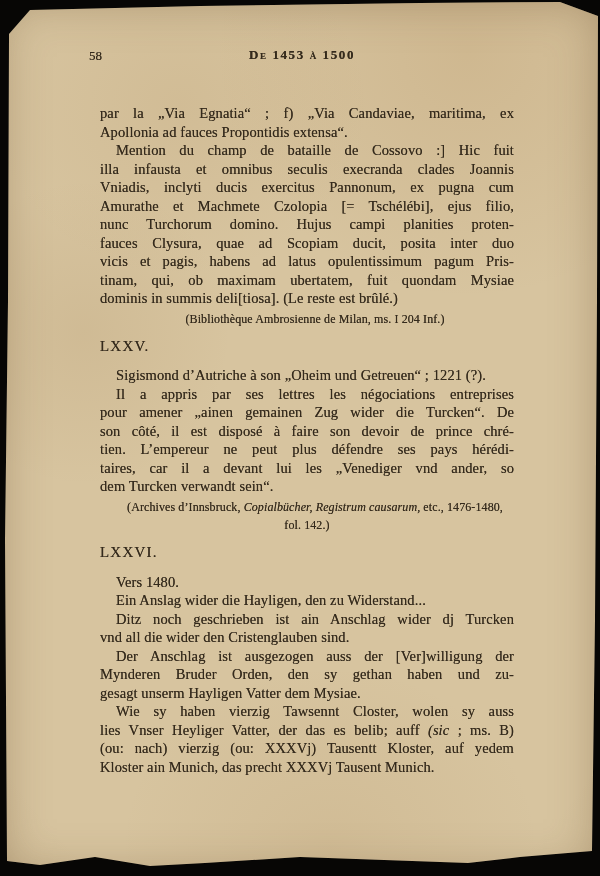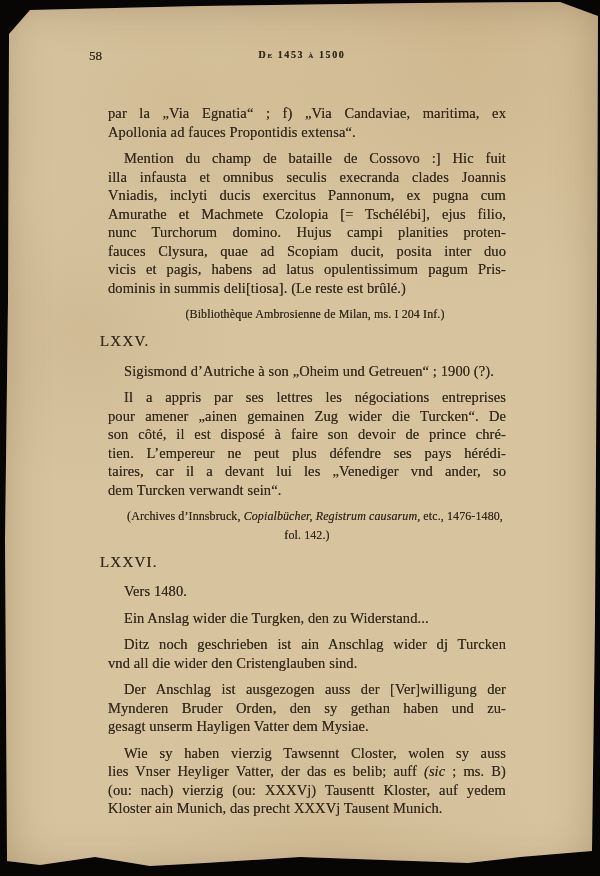--- a/index.html
+++ b/index.html
@@ -24,22 +24,22 @@
   }
   .col{
     position:absolute;left:100px;top:46px;width:414px;
     font-size:14.5px;line-height:18.5px;color:#342a1c;
     letter-spacing:.1px;
     text-shadow:0 0 .5px rgba(52,42,28,.75);
   }
   .pghead{position:relative;height:17px;margin-bottom:41px;font-size:13px}
   .pgnum{position:absolute;left:-11px;top:1px}
   .runtitle{display:block;text-align:center;font-variant:small-caps;
-    letter-spacing:1.6px;font-weight:700;font-size:10px;padding-right:10px}
-  .blk{margin:8px}
+    letter-spacing:1.6px;font-weight:700;font-size:13px;padding-right:10px}
+  .blk{margin:0}
   .para .line{text-align:justify;text-align-last:justify}
   .para .line.last{text-align-last:left}
   .line.ind{text-indent:16px}
   .citation{font-size:12px;line-height:18.3px;margin:2px 0 0}
   .citation .line{text-align:center}
   .heading{text-align:left;font-size:15px;letter-spacing:1.2px;margin:9px 0 11px}
   i{font-style:italic}
 </style>
 </head>
 <body>
@@ -55,47 +55,48 @@
         <div class="line last">Apollonia ad fauces Propontidis extensa“.</div>
       </div>
       <div class="blk para">
         <div class="line ind">Mention du champ de bataille de Cossovo :] Hic fuit</div>
         <div class="line">illa infausta et omnibus seculis execranda clades Joannis</div>
         <div class="line">Vniadis, inclyti ducis exercitus Pannonum, ex pugna cum</div>
         <div class="line">Amurathe et Machmete Czolopia [= Tschélébi], ejus filio,</div>
         <div class="line">nunc Turchorum domino. Hujus campi planities proten-</div>
         <div class="line">fauces Clysura, quae ad Scopiam ducit, posita inter duo</div>
         <div class="line">vicis et pagis, habens ad latus opulentissimum pagum Pris-</div>
+        <div class="line">tinam, qui, ob maximam ubertatem, fuit quondam Mysiae</div>
         <div class="line last">dominis in summis deli[tiosa]. (Le reste est brûlé.)</div>
       </div>
       <div class="blk citation">
         <div class="line last ind">(Bibliothèque Ambrosienne de Milan, ms. I 204 Inf.)</div>
       </div>
       <div class="blk heading">LXXV.</div>
       <div class="blk para">
-        <div class="line last ind">Sigismond d’Autriche à son „Oheim und Getreuen“ ; 1900 (?).</div>
+        <div class="line last ind">Sigismond d’Autriche à son „Oheim und Getreuen“ ; 1221 (?).</div>
       </div>
       <div class="blk para">
         <div class="line ind">Il a appris par ses lettres les négociations entreprises</div>
         <div class="line">pour amener „ainen gemainen Zug wider die Turcken“. De</div>
         <div class="line">son côté, il est disposé à faire son devoir de prince chré-</div>
         <div class="line">tien. L’empereur ne peut plus défendre ses pays hérédi-</div>
         <div class="line">taires, car il a devant lui les „Venediger vnd ander, so</div>
         <div class="line last">dem Turcken verwandt sein“.</div>
       </div>
       <div class="blk citation">
         <div class="line ind"><span>(Archives d’Innsbruck, </span><i>Copialbücher, Registrum causarum</i><span>, etc., 1476-1480,</span></div>
         <div class="line last">fol. 142.)</div>
       </div>
       <div class="blk heading">LXXVI.</div>
       <div class="blk para">
         <div class="line last ind">Vers 1480.</div>
       </div>
       <div class="blk para">
-        <div class="line last ind">Ein Anslag wider die Turgken, den zu Widerstand...</div>
+        <div class="line last ind">Ein Anslag wider die Hayligen, den zu Widerstand...</div>
       </div>
       <div class="blk para">
         <div class="line ind">Ditz noch geschrieben ist ain Anschlag wider dj Turcken</div>
         <div class="line last">vnd all die wider den Cristenglauben sind.</div>
       </div>
       <div class="blk para">
         <div class="line ind">Der Anschlag ist ausgezogen auss der [Ver]willigung der</div>
         <div class="line">Mynderen Bruder Orden, den sy gethan haben und zu-</div>
         <div class="line last">gesagt unserm Hayligen Vatter dem Mysiae.</div>
       </div>

